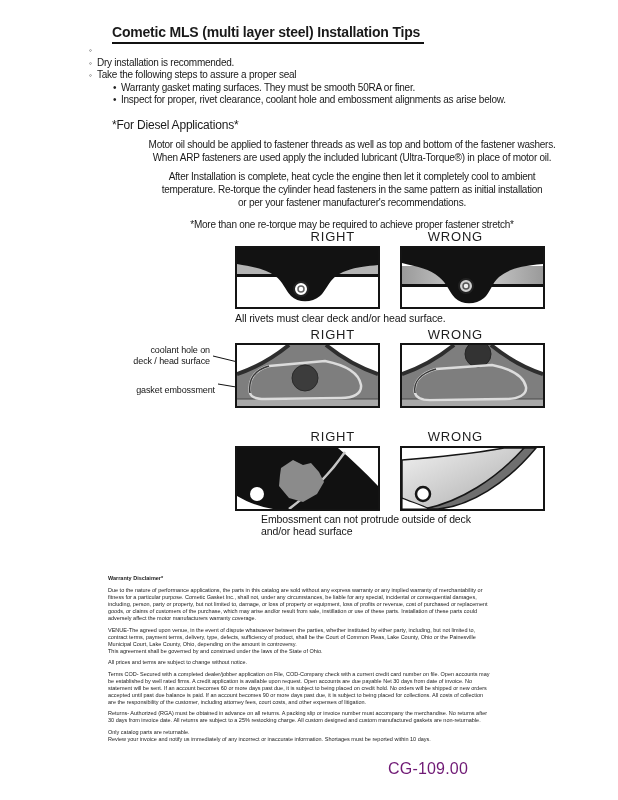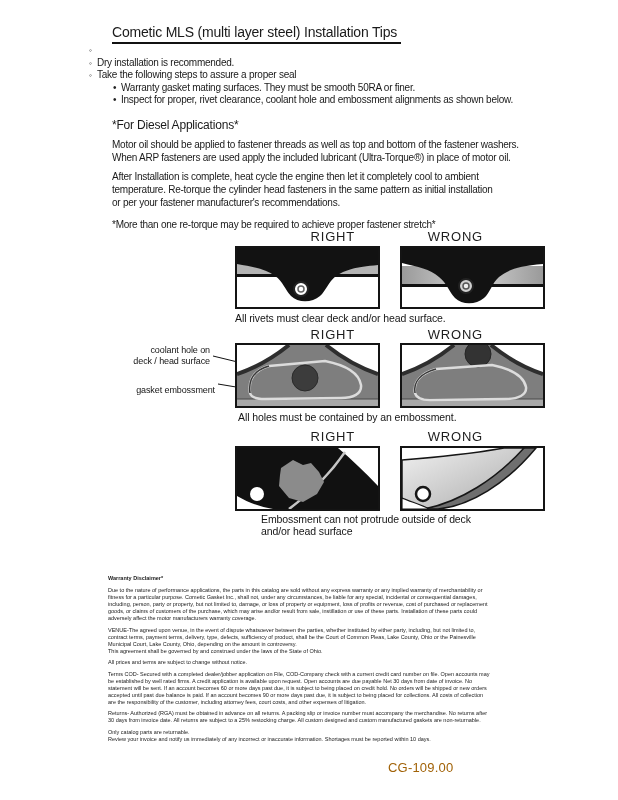--- a/index.html
+++ b/index.html
@@ -3,45 +3,45 @@
 <meta charset="utf-8">
 <style>
   html,body{margin:0;padding:0;background:#fff;}
   .page{
     position:relative;width:618px;height:800px;background:#ffffff;overflow:hidden;
     font-family:"Liberation Sans",sans-serif;color:#1a1a1a;
   }
   
   .title{
     position:absolute;left:112px;top:24px;
-    font-size:14px;font-weight:normal;letter-spacing:-0.2px;
+    font-size:14px;font-weight:bold;letter-spacing:-0.2px;
     border-bottom:2px solid #111;padding-bottom:2px;padding-right:4px;
   }
   .bullets{position:absolute;left:89px;top:44px;font-size:10px;letter-spacing:-0.25px;}
   .b-item{display:flex;line-height:12.5px;}
   .b-item .mk{width:8px;font-size:8.5px;line-height:12.5px;color:#222;}
   .sub{margin-left:24px;}
   .sub .mk{width:8px;font-size:10px;}
   .diesel{position:absolute;left:112px;top:118px;width:480px;}
   .diesel h2{margin:0 0 6px 0;font-size:12px;font-weight:normal;letter-spacing:-0.2px;}
-  .diesel p{margin:0 0 6px 0;font-size:10px;line-height:13px;letter-spacing:-0.25px;}
+  .diesel p{margin:0 0 6px 0;font-size:10px;line-height:13px;letter-spacing:-0.25px;text-align:center;}
   .diesel .note{margin-top:9px;}
   .ml{white-space:pre-line;}
   
   .dg-label{position:absolute;width:120px;text-align:right;font-size:13px;letter-spacing:0.8px;color:#1d1d1d;}
   .dbox{position:absolute;border:2px solid #141414;background:#fff;font-size:0;line-height:0;}
   .dbox svg{display:block;}
   .caption{position:absolute;font-size:10.5px;letter-spacing:-0.1px;color:#151515;line-height:12px;}
   .side-label{position:absolute;font-size:9px;line-height:10.5px;text-align:right;letter-spacing:-0.1px;color:#151515;}
   .leaders{position:absolute;left:0;top:0;pointer-events:none;}
   
   .fine{position:absolute;left:108px;top:575px;width:440px;font-size:5.5px;line-height:7px;letter-spacing:0;color:#222;}
   .fine .fh{font-weight:bold;margin:0 0 5px 0;}
   .fine p{margin:0 0 4.5px 0;}
-  .doc-code{position:absolute;left:388px;top:760px;font-size:13px;letter-spacing:0.2px;color:#a16207;}
+  .doc-code{position:absolute;left:388px;top:760px;font-size:16px;letter-spacing:0.2px;color:#701a75;}
 </style>
 </head>
 <body>
 
 <div class="page">
 
   <div class="title">Cometic MLS (multi layer steel) Installation Tips</div>
 
   <div class="bullets">
     <div class="b-item">
@@ -54,21 +54,21 @@
     <div class="b-item">
       <span class="mk">◦</span>
       <span>Take the following steps to assure a proper seal</span>
     </div>
     <div class="b-item sub">
       <span class="mk">•</span>
       <span>Warranty gasket mating surfaces.  They must be smooth 50RA or finer.</span>
     </div>
     <div class="b-item sub">
       <span class="mk">•</span>
-      <span>Inspect for proper, rivet clearance, coolant hole and embossment alignments as shown below.</span>
+      <span>Inspect for proper, rivet clearance, coolant hole and embossment alignments as arise below.</span>
     </div>
   </div>
 
   <div class="diesel">
     <h2>*For Diesel Applications*</h2>
     <p class="ml">Motor oil should be applied to fastener threads as well as top and bottom of the fastener washers.
 When ARP fasteners are used apply the included lubricant (Ultra-Torque®) in place of motor oil.</p>
     <p class="ml">After Installation is complete, heat cycle the engine then let it completely cool to ambient
 temperature. Re-torque the cylinder head fasteners in the same pattern as initial installation
 or per your fastener manufacturer's recommendations.</p>
@@ -139,21 +139,20 @@
       <line x1="0" y1="54" x2="141" y2="54" stroke="#4a4a4a" stroke-width="1"></line>
       <path d="M0,0 H52 C36,13 18,23 0,29 Z" fill="#ffffff"></path>
       <path d="M52,0 C36,13 18,23 0,29" fill="none" stroke="#2e2e2e" stroke-width="4"></path>
       <path d="M141,0 H89 C105,13 123,23 141,29 Z" fill="#ffffff"></path>
       <path d="M89,0 C105,13 123,23 141,29" fill="none" stroke="#2e2e2e" stroke-width="4"></path>
       <circle cx="76" cy="9" r="13" fill="#333333" stroke="#262626" stroke-width="1"></circle>
       <path d="M13,48 C11,36 20,28 34,24 L90,20 C110,24 122,32 124,42 C125,50 116,54 104,54 L28,55 C18,55 14,52 13,48 Z" fill="none" stroke="#dcdcdc" stroke-width="2.5"></path>
       <path d="M13,48 C11,36 20,28 34,24" fill="none" stroke="#3a3a3a" stroke-width="1.5"></path>
     </svg>
   </div>
-  <div class="caption" style="left:238px;top:411px;">All holes must be contained by an embossment.</div>
 
   <div class="dg-label" style="left:235px;top:429px;">RIGHT</div>
   <div class="dg-label" style="left:363px;top:429px;">WRONG</div>
 
   <div class="dbox" style="left:235px;top:446px;">
     <svg width="141" height="61" viewBox="0 0 141 61">
       <rect x="0" y="0" width="141" height="61" fill="#111111"></rect>
       <path d="M101,0 L141,0 L141,38 C128,24 114,11 101,0 Z" fill="#ffffff"></path>
       <path d="M0,48 C12,55 24,59 36,61 L0,61 Z" fill="#ffffff"></path>
       <path d="M52,61 C75,44 93,26 108,4" fill="none" stroke="#c6c6c6" stroke-width="2.5"></path>

